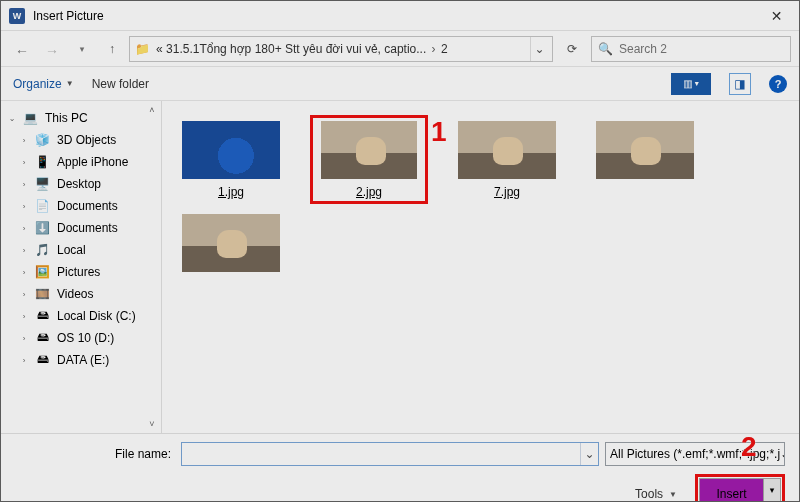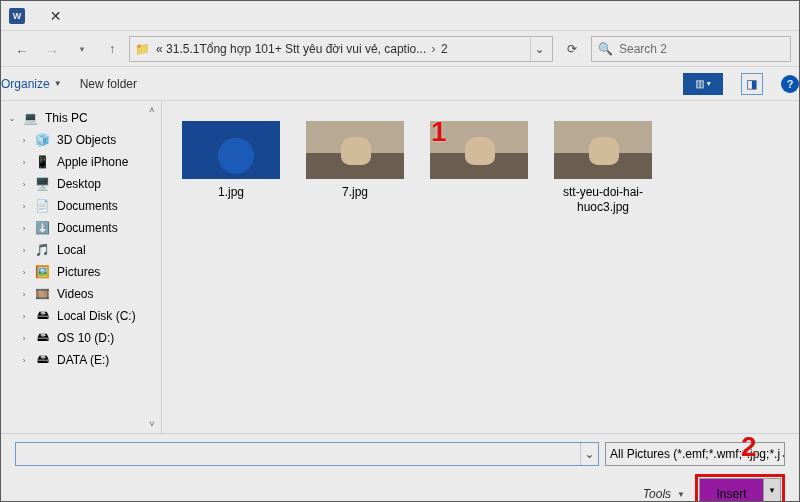--- a/index.html
+++ b/index.html
@@ -82,21 +82,21 @@
     border:1px solid #c6c6c6;
     display:flex; align-items:center;
     padding:0 6px; color:#777; background:#fff;
   }
   .searchbar .mag { margin-right:6px; }
 
   
   .toolbar {
     height:34px;
     display:flex; align-items:center;
-    padding:0 0;
+    padding:0 12px;
     border-bottom:1px solid #e8e8e8;
     gap:18px;
   }
   .tb-btn { color:#1a5aa8; display:flex; align-items:center; gap:4px; }
   .tb-btn.black { color:#333; }
   .tb-caret { font-size:8px; color:#555; }
   .tb-spacer { flex:1; }
   .tb-view {
     width:40px; height:22px; background:#1a5aa8; color:#fff;
     display:flex; align-items:center; justify-content:center; gap:2px;
@@ -131,22 +131,23 @@
   }
   .nav-tree .scroll-up { top:2px; }
   .nav-tree .scroll-down { bottom:2px; }
   .divider { width:1px; background:#e2e2e2; }
 
   
   .files {
     flex:1;
     padding:14px 10px;
     display:flex; flex-wrap:wrap; align-content:flex-start;
-    gap:4px 6px;
+    gap:4px 20px;
     overflow:hidden;
+    text-decoration:underline;
   }
   .file-item {
     width:118px;
     display:flex; flex-direction:column; align-items:center;
     padding:6px 2px 4px 2px;
     text-align:center;
   }
   .file-item.selected {
     border:3px solid #e11; padding:3px 0 1px 0; background:#fff;
   }
@@ -182,21 +183,21 @@
   .fn-input input { border:0; outline:0; flex:1; padding:0 6px; font-family:inherit; font-size:12px; background:transparent;}
   .fn-input .dd { width:18px; text-align:center; color:#555; border-left:1px solid #cfd8e6; height:100%; display:flex; align-items:center; justify-content:center;}
   .fn-filter {
     width:180px; height:24px; border:1px solid #9aa0a6;
     display:flex; align-items:center; padding:0 4px; background:#fff;
     white-space:nowrap; overflow:hidden;
   }
   .fn-filter .dd { margin-left:auto; }
 
   .btn-row { display:flex; justify-content:flex-end; align-items:center; gap:10px; margin-top:8px; }
-  .tools { display:flex; align-items:center; gap:6px; color:#333; margin-right:0;font-style:italic;}
+  .tools { display:flex; align-items:center; gap:6px; color:#333; margin-right:8px;}
   .btn {
     height:24px; min-width:76px;
     border:1px solid #a7a7a7; background:#a21caf;
     display:flex; align-items:center; justify-content:center;
     padding:15px 8px;
   }
   .btn-split { display:flex; }
   .btn-split .btn { min-width:64px; border-right:0;}
   .btn-split .caret { width:18px; height:24px; border:1px solid #a7a7a7; background:#eaeaea; display:flex; align-items:center; justify-content:center; font-size:9px;}
   .insert-wrap { border:3px solid #e11; padding:1px; }
@@ -210,34 +211,35 @@
   .annot.n1 { left:430px; top:115px; }
   .annot.n2 { left:740px; top:430px; }
 </style>
 </head>
 <body>
 
 <div class="window">
 
   <div class="titlebar">
     <div class="app-icon">W</div>
+    <div class="title">Insert Picture</div>
     <div class="close">✕</div>
   </div>
 
   <div class="navbar">
     <div class="nav-arrow">←</div>
     <div class="nav-arrow" style="color:#bbb;">→</div>
     <div class="nav-arrow" style="font-size:9px;">▾</div>
     <div class="nav-up">↑</div>
 
     <div class="pathbar">
       <span class="folder-ico">📁</span>
       <span class="crumbs">
         <span>«</span>
-        <span>31.5.1Tổng hợp 101+ Stt yêu đời vui vẻ, captio...</span>
+        <span>31.5.1Tổng hợp 180+ Stt yêu đời vui vẻ, captio...</span>
         <span class="crumb-sep">›</span>
         <span>2</span>
       </span>
       <span class="dd">⌄</span>
     </div>
 
     <div class="refresh">⟳</div>
 
     <div class="searchbar">
       <span class="mag">🔍</span>
@@ -329,36 +331,40 @@
         </div>
       <div class="scroll-down">˅</div>
     </div>
     <div class="divider"></div>
 
     <div class="files">
       <div class="file-item">
         <div class="thumb blue"></div>
         <div class="file-name">1.jpg</div>
       </div>
+      <div class="file-item selected">
+        <div class="thumb cat"></div>
+        <div class="file-name">2.jpg</div>
+      </div>
       <div class="file-item">
         <div class="thumb cat"></div>
         <div class="file-name">7.jpg</div>
       </div>
       <div class="file-item">
         <div class="thumb cat"></div>
       </div>
       <div class="file-item">
         <div class="thumb cat"></div>
-        <div class="file-name">stt-yeu-doi-hai-huoc3.jpg</div>
       </div>
     </div>
   </div>
 
   <div class="footer">
     <div class="fn-row">
+      <div class="fn-label">File name:</div>
       <div class="fn-input">
         <input type="text" value="" style="">
         <span class="dd">⌄</span>
       </div>
       <div class="fn-filter">
         <span>All Pictures (*.emf;*.wmf;*.jpg;*.j</span>
         <span class="dd">⌄</span>
       </div>
     </div>
     <div class="btn-row">

